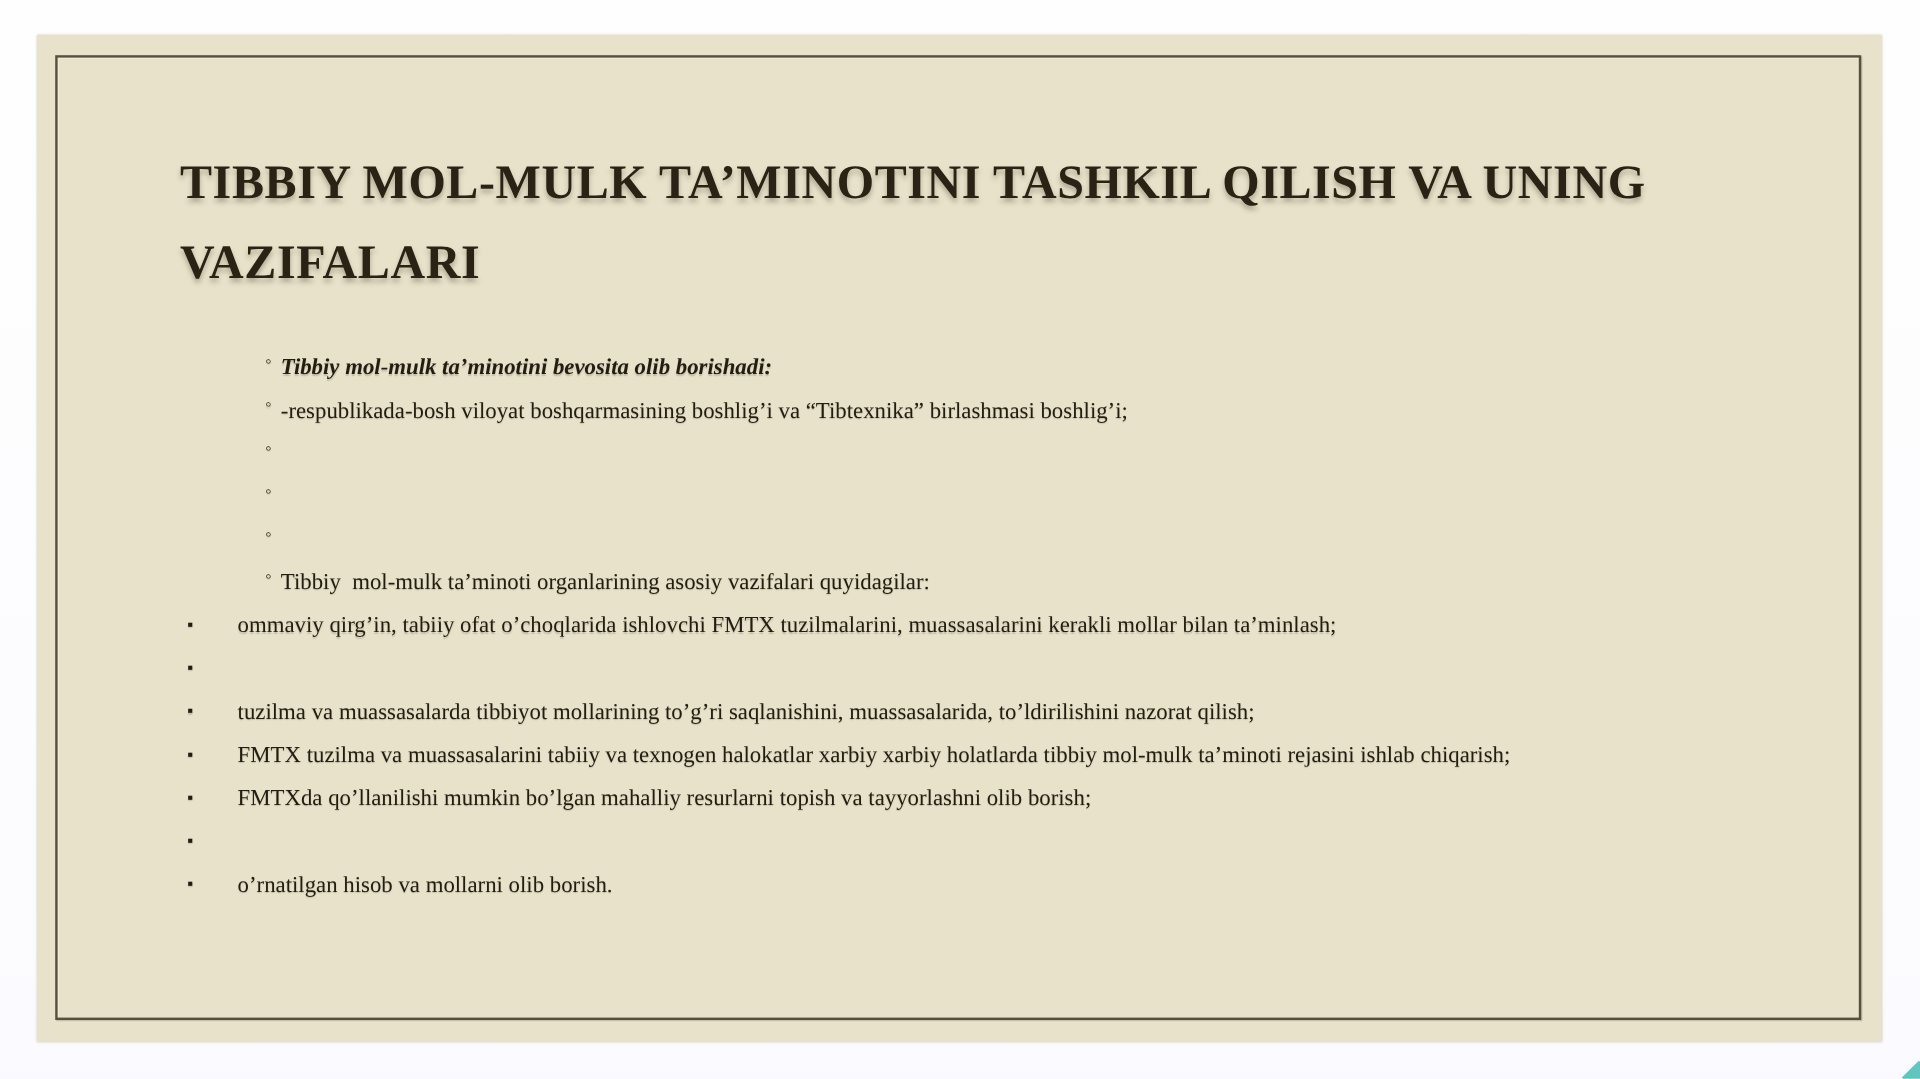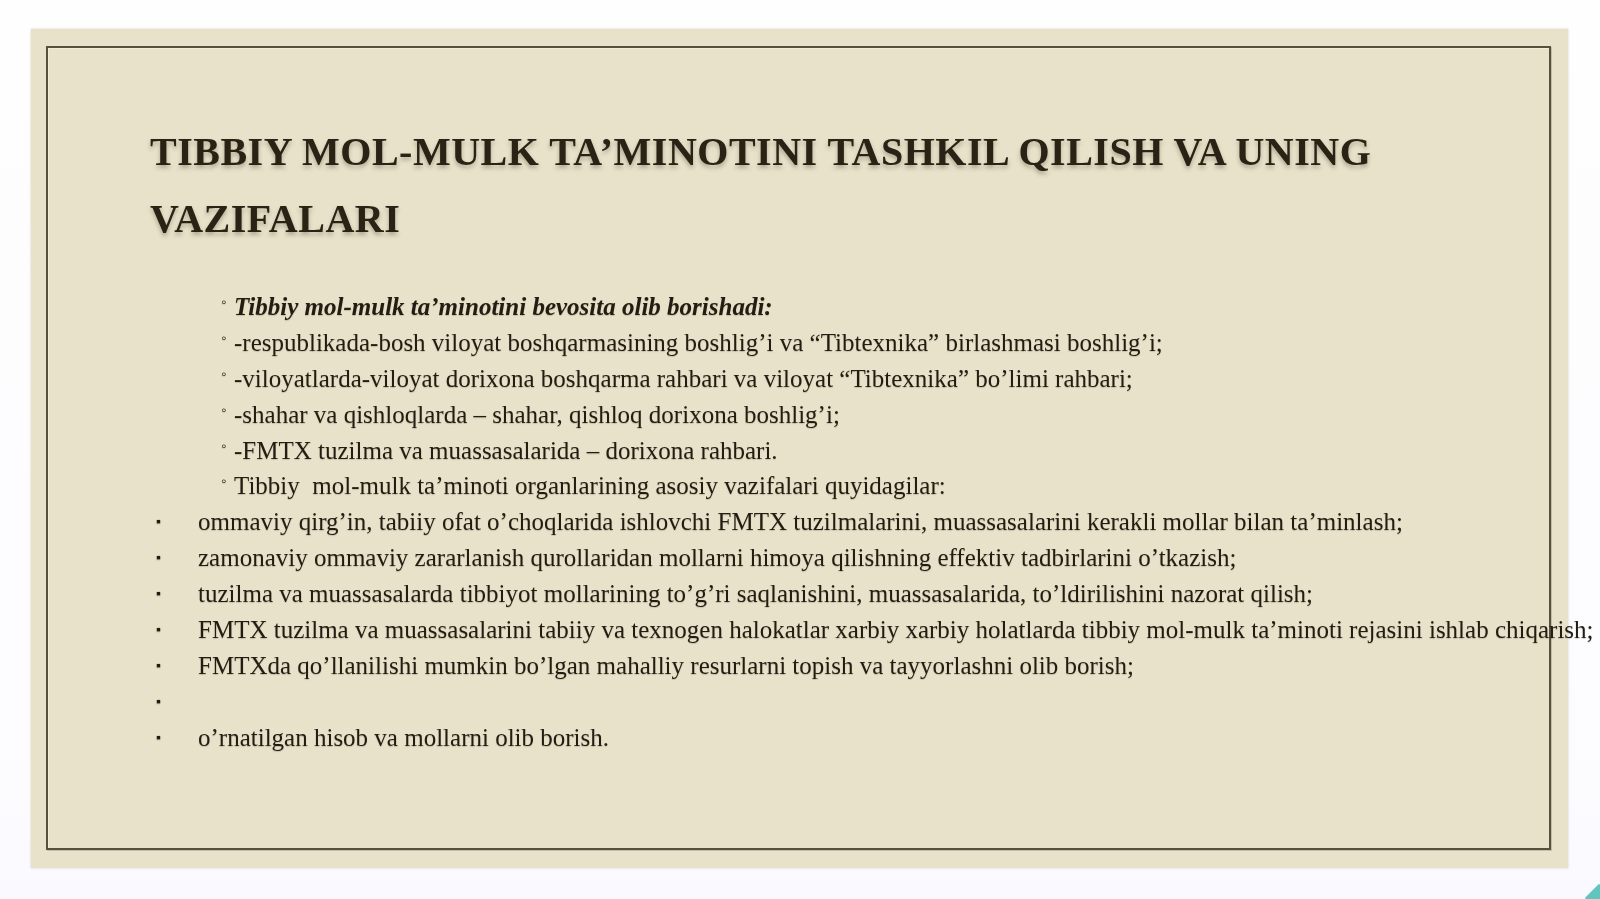--- a/index.html
+++ b/index.html
@@ -60,21 +60,21 @@
     margin: 0;
     padding: 0;
   }
   li.item {
     position: relative;
     height: 35.9px;
     line-height: 35.9px;
     white-space: nowrap;
   }
   li.item .txt {
-    font-size: 25px;
+    font-size: 19px;
     color: var(--text, #221d12);
     text-shadow: 0 1px 1px rgba(69, 57, 36, 0.22);
     white-space: pre;
   }
   li.sub { padding-left: 203px; }
   li.main { padding-left: 167px; }
   .bullet {
     position: absolute;
     color: var(--text, #221d12);
     text-shadow: 0 1px 1px rgba(69, 57, 36, 0.22);
@@ -116,44 +116,40 @@
         <li class="item sub emph-bold-italic">
           <span class="bullet circle">◦</span>
           <span class="txt">Tibbiy mol-mulk ta’minotini bevosita olib borishadi:</span>
         </li>
         <li class="item sub">
           <span class="bullet circle">◦</span>
           <span class="txt">-respublikada-bosh viloyat boshqarmasining boshlig’i va “Tibtexnika” birlashmasi boshlig’i;</span>
         </li>
         <li class="item sub">
           <span class="bullet circle">◦</span>
-          <span class="txt">-viloyatlarda-viloyat dorixona boshqarma rahbari va viloyat “Tibtexnika” bo’limi rahbari;</span>
         </li>
         <li class="item sub">
           <span class="bullet circle">◦</span>
-          <span class="txt">-shahar va qishloqlarda – shahar, qishloq dorixona boshlig’i;</span>
         </li>
         <li class="item sub">
           <span class="bullet circle">◦</span>
-          <span class="txt">-FMTX tuzilma va muassasalarida – dorixona rahbari.</span>
         </li>
         <li class="item sub emph-bold">
           <span class="bullet circle">◦</span>
           <span class="txt">Tibbiy  mol-mulk ta’minoti organlarining asosiy vazifalari quyidagilar:</span>
         </li>
       </ul>
 
       <ul class="bullet-list">
         <li class="item main">
           <span class="bullet square">▪</span>
           <span class="txt">ommaviy qirg’in, tabiiy ofat o’choqlarida ishlovchi FMTX tuzilmalarini, muassasalarini kerakli mollar bilan ta’minlash;</span>
         </li>
         <li class="item main">
           <span class="bullet square">▪</span>
-          <span class="txt">zamonaviy ommaviy zararlanish qurollaridan mollarni himoya qilishning effektiv tadbirlarini o’tkazish;</span>
         </li>
         <li class="item main">
           <span class="bullet square">▪</span>
           <span class="txt">tuzilma va muassasalarda tibbiyot mollarining to’g’ri saqlanishini, muassasalarida, to’ldirilishini nazorat qilish;</span>
         </li>
         <li class="item main">
           <span class="bullet square">▪</span>
           <span class="txt">FMTX tuzilma va muassasalarini tabiiy va texnogen halokatlar xarbiy xarbiy holatlarda tibbiy mol-mulk ta’minoti rejasini ishlab chiqarish;</span>
         </li>
         <li class="item main">

